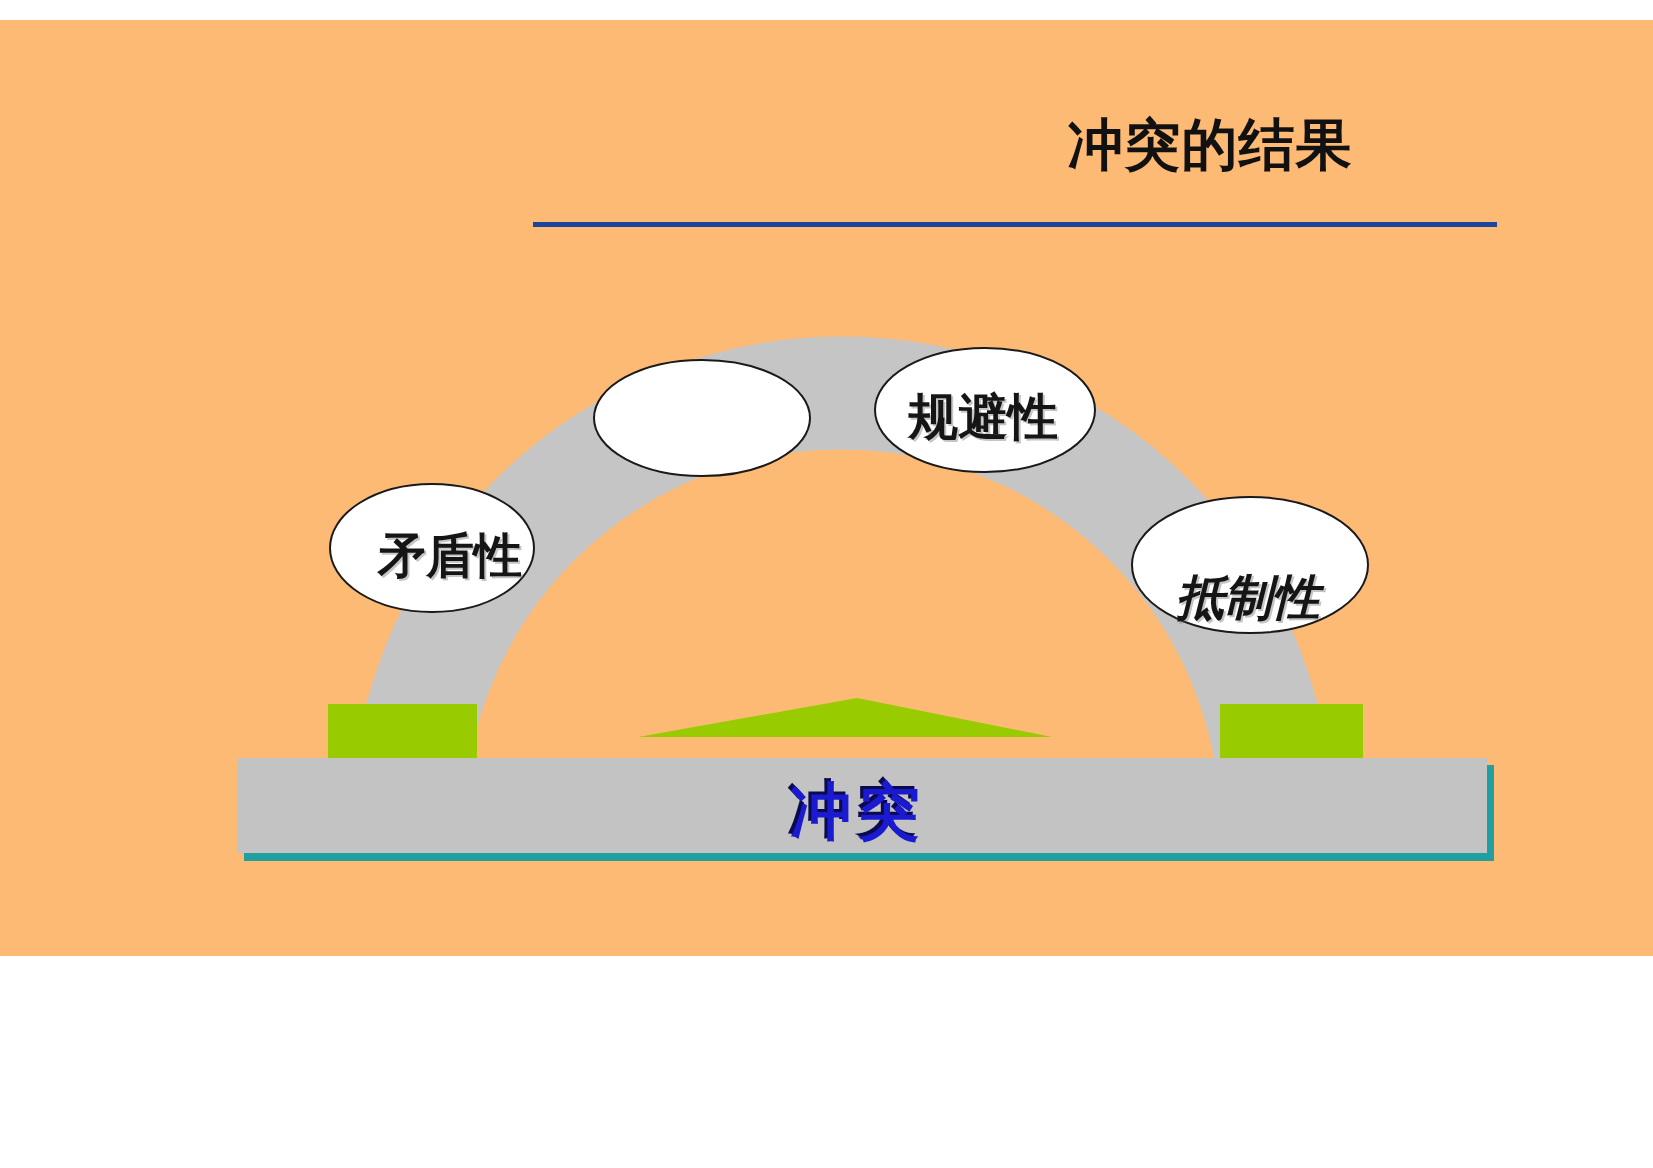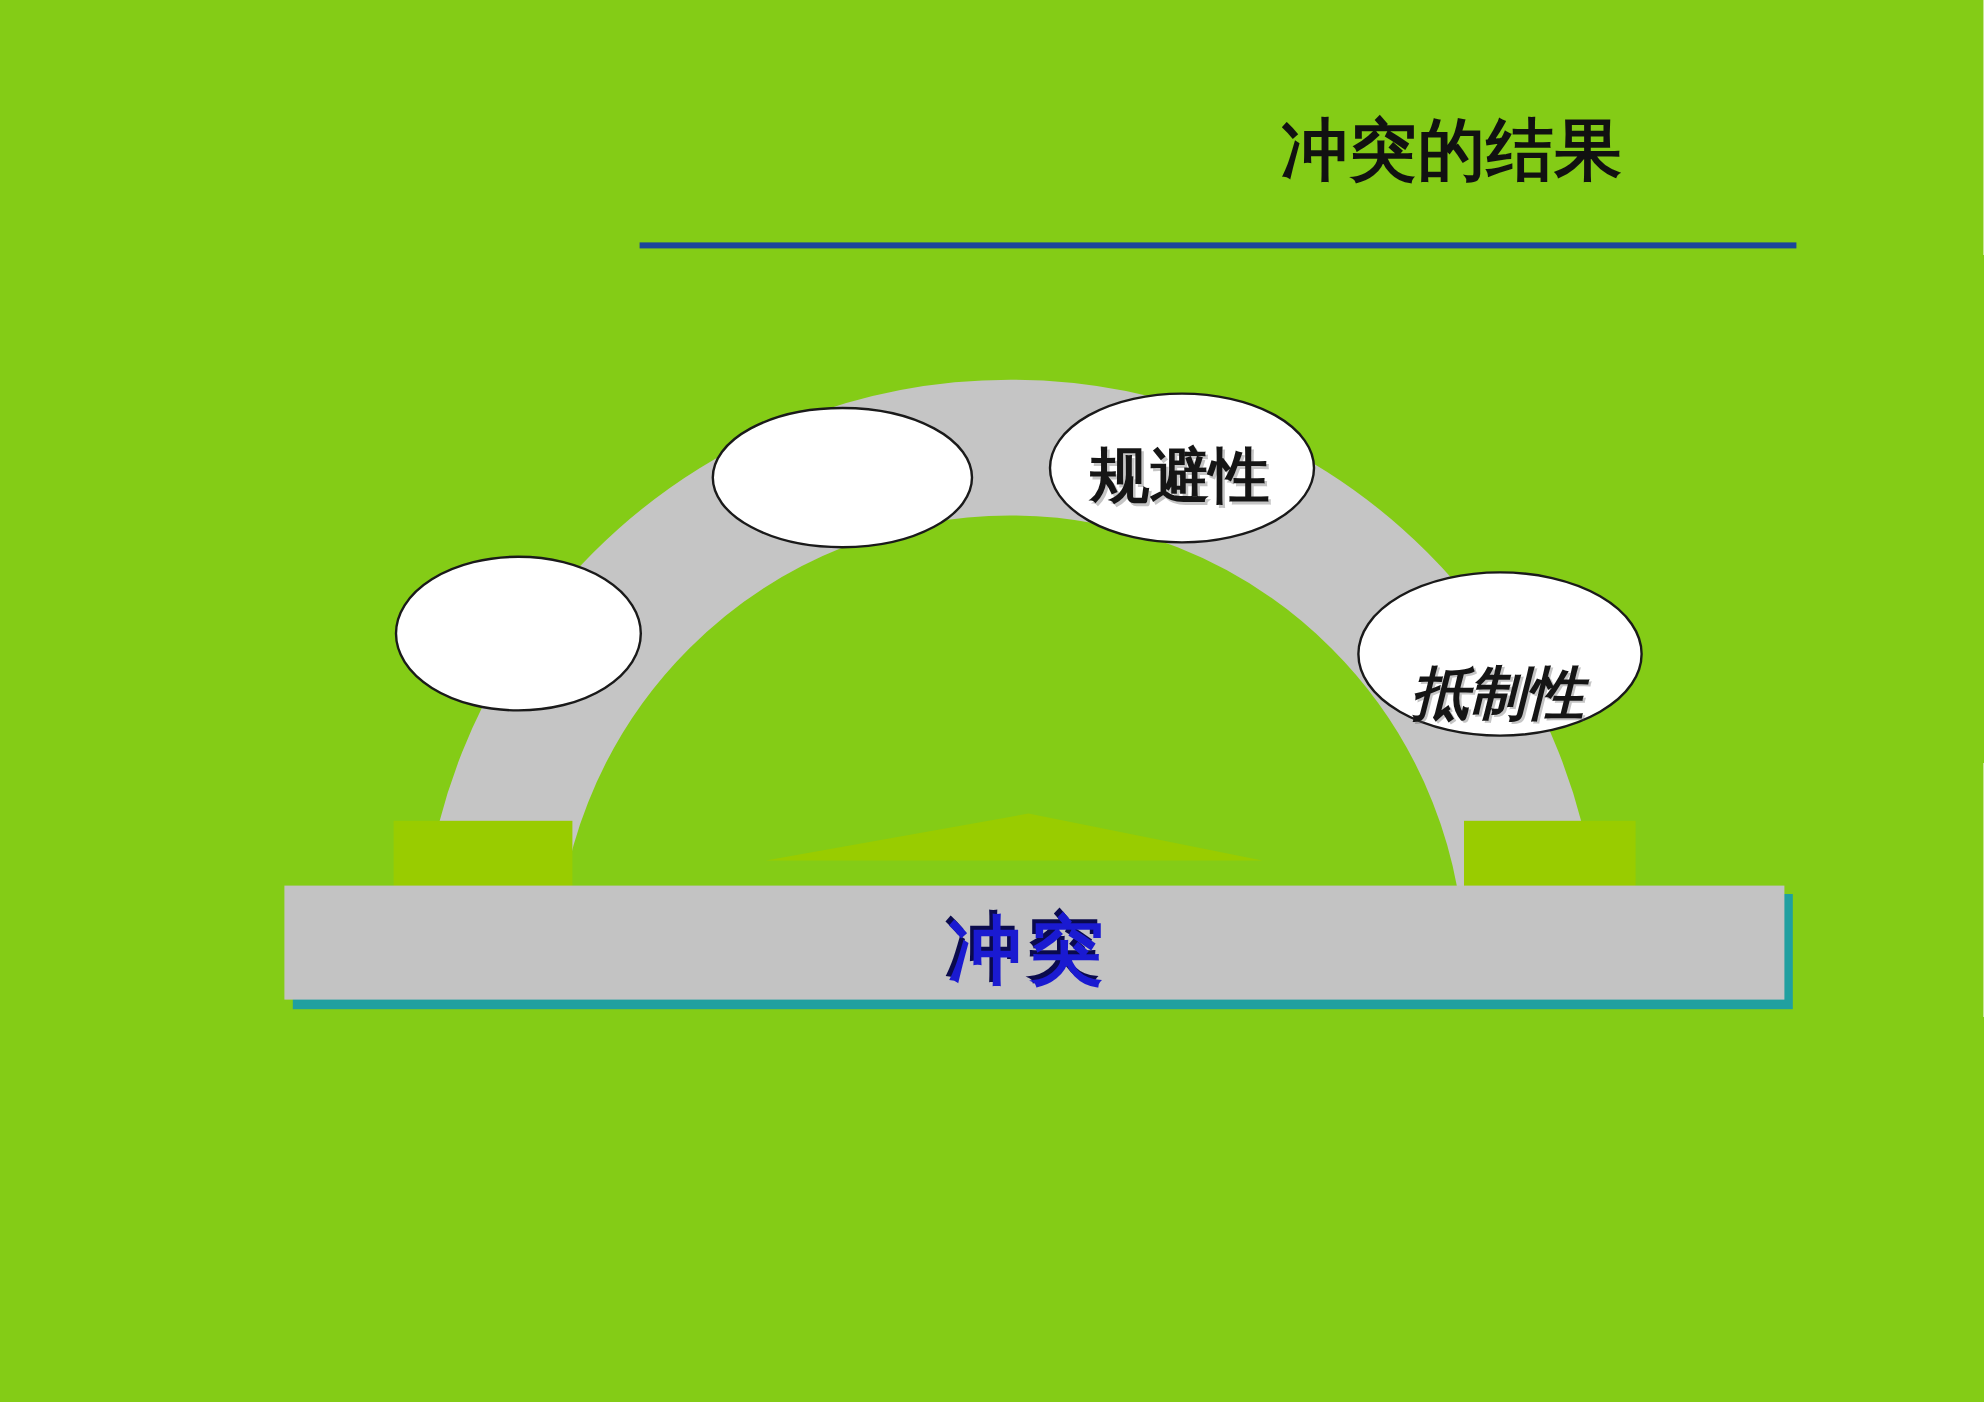--- a/index.html
+++ b/index.html
@@ -4,23 +4,24 @@
 <style>
   html, body {
     margin: 0;
     padding: 0;
     background: #ffffff;
     font-family: "Liberation Sans", "DejaVu Sans", sans-serif;
   }
   #slide {
     position: relative;
     width: 1653px;
-    height: 1168px;
-    background: #84cc16;
+    height: 936px;
+    background: #fdba74;
     overflow: hidden;
+    margin-top: 20px;
   }
   #diagram-svg {
     position: absolute;
     left: 0; top: 0;
     width: 1653px;
     height: 1168px;
   }
   .slide-title {
     position: absolute;
     left: 1210px;
@@ -94,18 +95,19 @@
     <rect x="244" y="745" width="1250" height="96" fill="#20a0a0"></rect>
 
     <rect x="237" y="738" width="1250" height="95" fill="#c3c3c3"></rect>
 
     <ellipse cx="432" cy="528" rx="102" ry="64" fill="#ffffff" stroke="#1a1a1a" stroke-width="2"></ellipse>
     <ellipse cx="702" cy="398" rx="108" ry="58" fill="#ffffff" stroke="#1a1a1a" stroke-width="2"></ellipse>
     <ellipse cx="985" cy="390" rx="110" ry="62" fill="#ffffff" stroke="#1a1a1a" stroke-width="2"></ellipse>
     <ellipse cx="1250" cy="545" rx="118" ry="68" fill="#ffffff" stroke="#1a1a1a" stroke-width="2"></ellipse>
   </svg>
 
+  <div class="node-label n1">矛盾性</div>
   <div class="node-label n3">规避性</div>
   <div class="node-label n4">抵制性</div>
 
   <div class="base-label">冲突</div>
 
 </div>
 
 </body></html>

